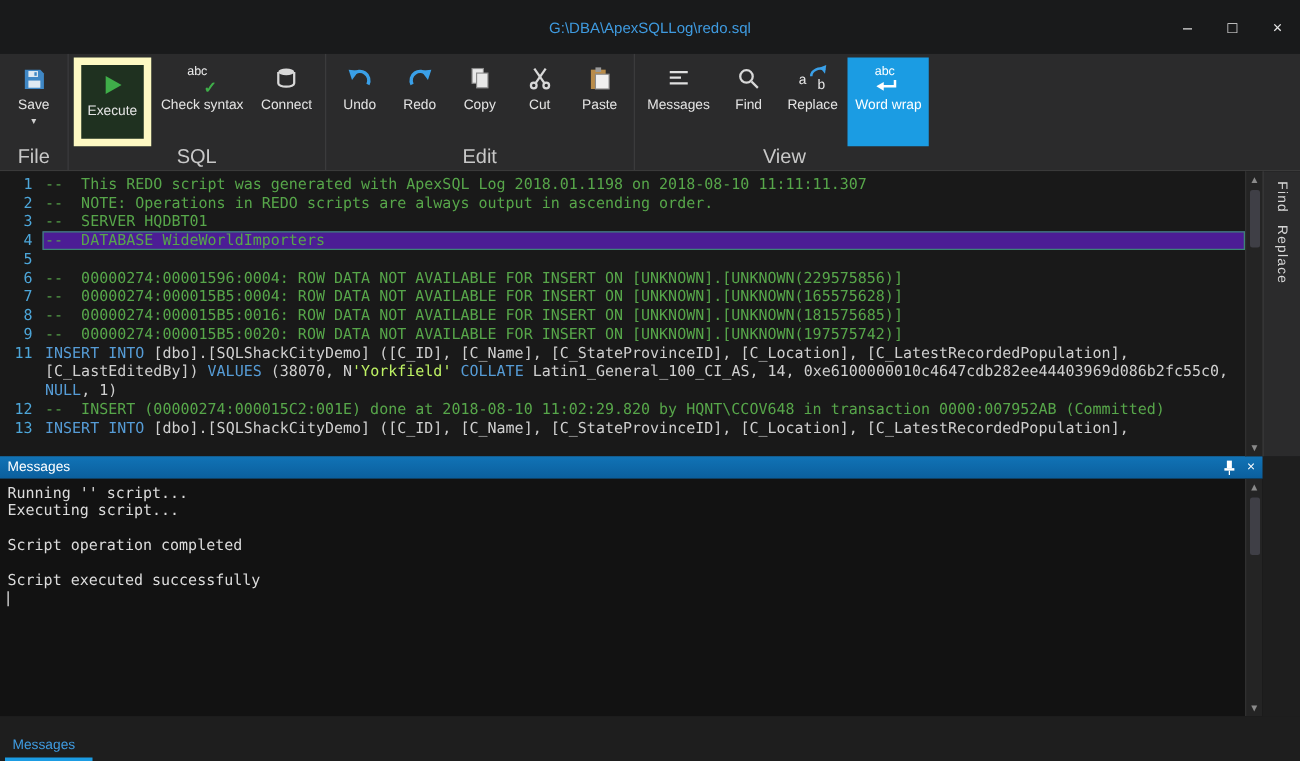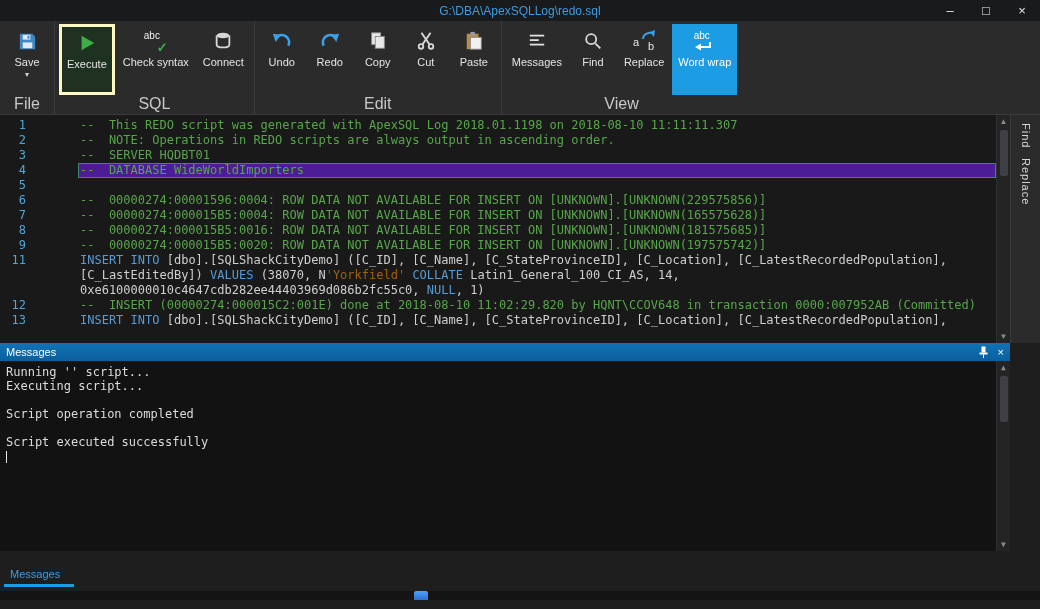--- a/index.html
+++ b/index.html
@@ -3,47 +3,47 @@
 <meta charset="utf-8">
 <style>
   * { box-sizing: border-box; margin: 0; padding: 0; }
   html,body { width:1040px; height:609px; }
   body {
     background:#1e1e1e; overflow:hidden; position:relative;
     font-family:"Liberation Sans", sans-serif; cursor:default;
     -webkit-user-select:none; user-select:none;
   }
   
-  .titlebar { height:21px; background:#191a1b; position:relative; display:flex; align-items:center; }
+  .titlebar { height:43px; background:#191a1b; position:relative; display:flex; align-items:center; }
   .title { position:absolute; left:0; right:0; text-align:center; color:#3f9be0; font-size:12px; }
   .win-controls { margin-left:auto; display:flex; z-index:2; }
   .win-btn { width:36px; height:30px; display:flex; align-items:center; justify-content:center; color:#e8e8e8; font-size:13px; }
   
   .ribbon { height:94px; background:#2b2b2c; border-bottom:1px solid #3a3a3a; display:flex; }
   .rgroup { display:flex; flex-direction:column; }
   .rgroup + .rgroup { border-left:1px solid #3b3b3c; }
   .rbuttons { display:flex; flex:1; align-items:stretch; padding:3px 4px 0; gap:2px; }
   .rbtn { min-width:46px; padding:5px 6px 2px; display:flex; flex-direction:column; align-items:center; gap:3px;
           color:#e4e4e4; font-size:11px; line-height:12px; text-align:center; }
   .rbtn .ricon { height:24px; display:flex; align-items:center; justify-content:center; }
   .rbtn.active { background:#1b9ce3; color:#fff; }
-  .rbtn.focused { border:3px solid #fef9c3; background:#1f3120; padding:4px 5px 1px; }
+  .rbtn.focused { border:6px solid #fef9c3; background:#1f3120; padding:4px 5px 1px; }
   .rbtn .caret { font-size:8px; color:#cfcfcf; line-height:8px; }
   .rgroup-label { height:19px; line-height:17px; text-align:center; color:#c8c8c8; font-size:16px; }
   
   .editor { height:228px; display:flex; background:#191919; }
   .ed-main { flex:1; overflow:hidden; padding-top:3px;
              font-family:"DejaVu Sans Mono", monospace; font-size:12px; line-height:15px; }
   .ed-line { display:flex; }
   .ln { flex:0 0 34px; text-align:right; padding-right:8px; color:#4da6d9; }
-  .code { flex:1; white-space:pre-wrap; overflow-wrap:break-word; min-height:15px; padding-left:2px; color:#cfcfcf;margin-left:44px; }
+  .code { flex:1; white-space:pre-wrap; overflow-wrap:break-word; min-height:15px; padding-left:2px; color:#cfcfcf; }
   .ed-line.current .code { outline:1px solid #3d8577; outline-offset:-1px; background:#4c1d95; }
   .tok-comment { color:#57a64a; }
   .tok-kw { color:#569cd6; }
-  .tok-str { color:#a16207; }
+  .tok-str { color:#bef264; }
   .tok-plain { color:#cfcfcf; }
   .scrollbar { flex:0 0 14px; background:#242424; border-left:1px solid #303030;
                display:flex; flex-direction:column; align-items:center; }
   .sb-arrow { color:#8a8a8a; font-size:8px; height:13px; line-height:13px; }
   .sb-thumb { width:8px; height:46px; background:#3f3f46; border-radius:2px; margin-top:2px; }
   .sb-space { flex:1; }
   .side-strip { flex:0 0 30px; background:#2b2b2c; border-left:1px solid #3a3a3a;
                 display:flex; flex-direction:column; align-items:center; padding-top:8px; gap:10px; }
   .side-tab { writing-mode:vertical-rl; color:#d6d6d6; font-size:11px; letter-spacing:1px; }
   

